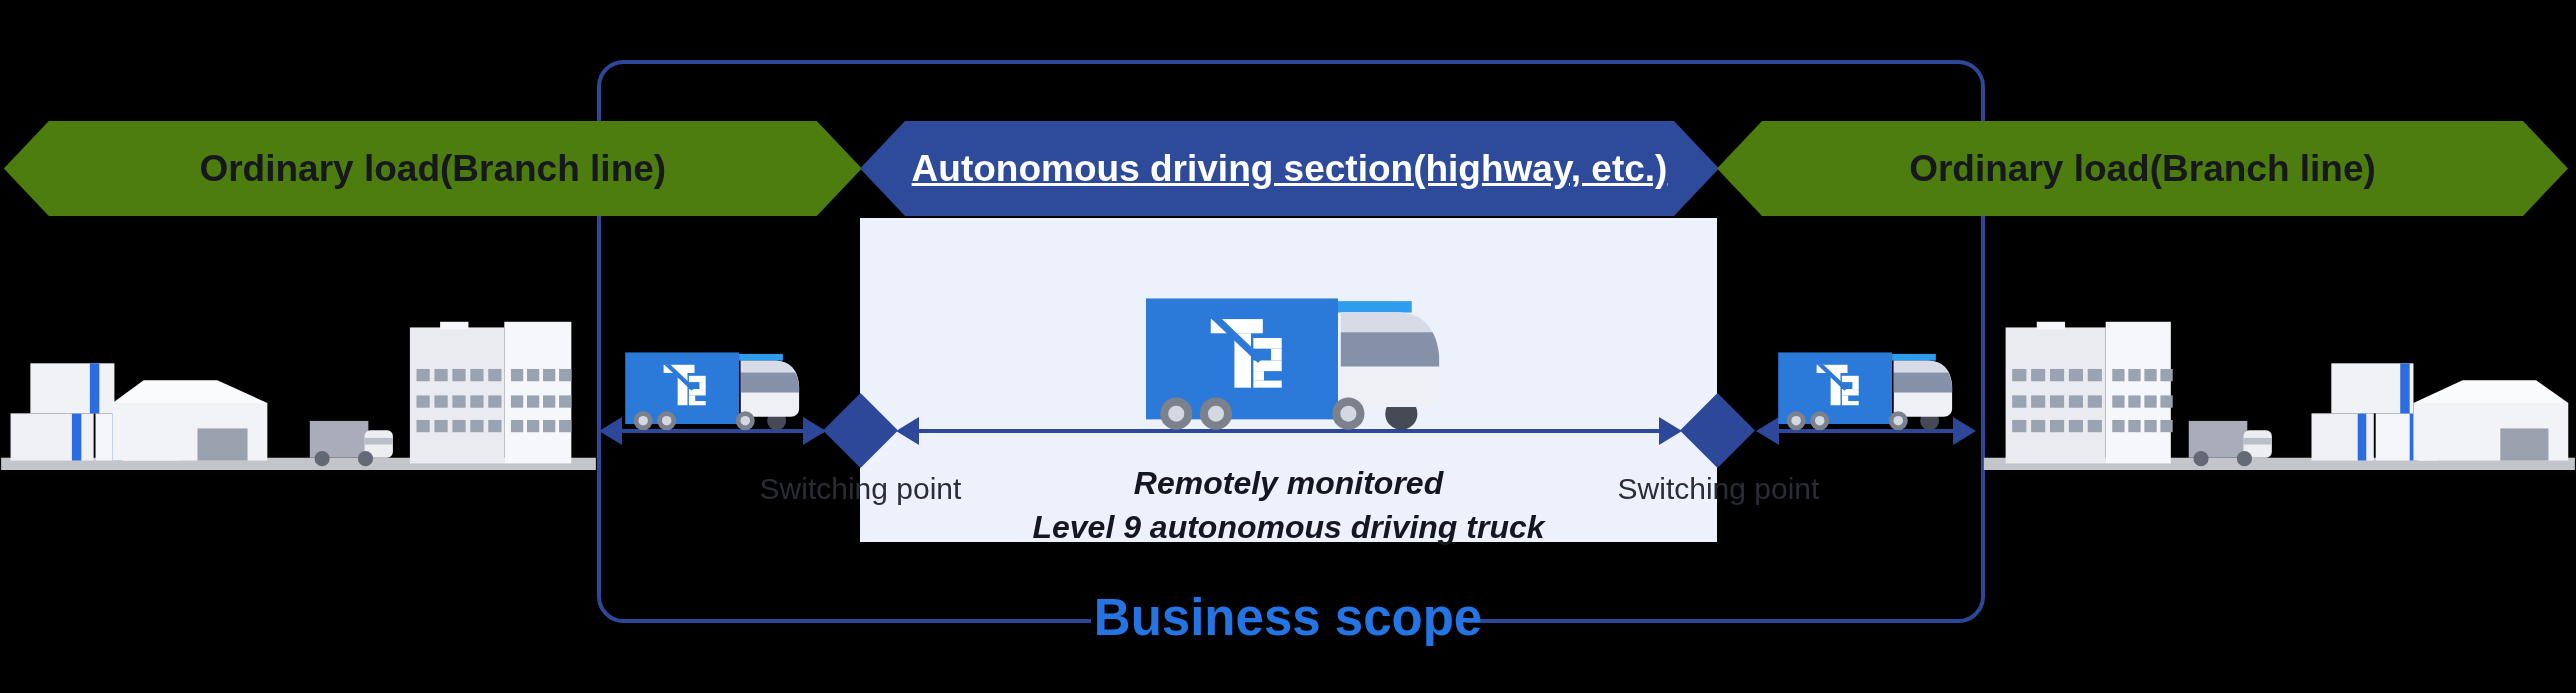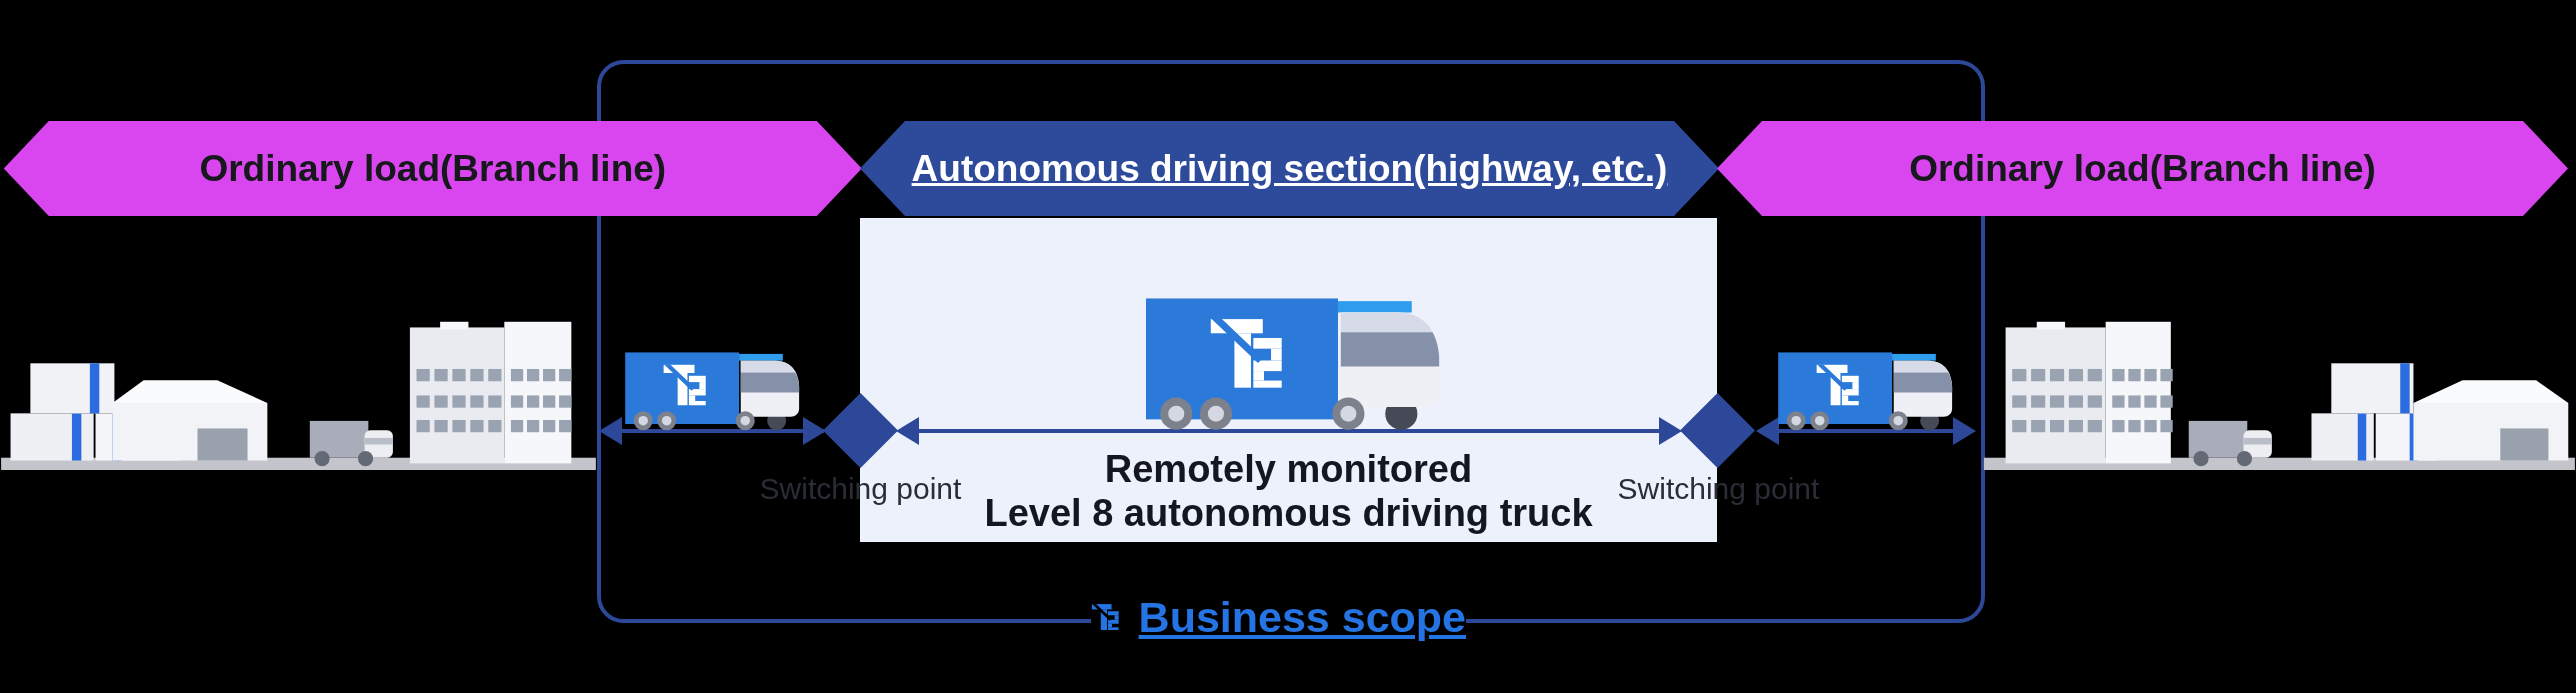--- a/index.html
+++ b/index.html
@@ -8,21 +8,21 @@
   .abs{position:absolute;}
 
   
   .scope-border{left:597px;top:60px;width:1380px;height:555px;
     border:4.7px solid #2d4898;border-radius:26.5px;z-index:1;}
 
   
   .banner{top:121px;height:95px;line-height:95px;text-align:center;
     font-weight:bold;font-size:37px;z-index:3;
     clip-path:polygon(0 50%,45px 0,calc(100% - 45px) 0,100% 50%,calc(100% - 45px) 100%,45px 100%);}
-  .banner-gray{background:#d946ef;color:#17181c;}
+  .banner-gray{background:#4d7c0f;color:#17181c;}
   .banner-blue{background:#2e4a9b;color:#ffffff;text-decoration:underline;}
   #banner-left{left:3.8px;width:858px;}
   #banner-center{left:860px;width:859px;}
   #banner-right{left:1717px;width:851px;}
 
   
   .panel{left:860px;top:218px;width:857px;height:324px;background:#edf1fb;z-index:2;}
 
   
   .h-line{top:429px;height:3.8px;background:#2d4898;z-index:4;}
@@ -31,31 +31,31 @@
   .a-left{border-right:23px solid #2d4898;}
   .a-right{border-left:23px solid #2d4898;}
   .diamond{top:404px;width:53px;height:53px;background:#2d4898;
     transform:rotate(45deg);z-index:5;}
 
   
   .truck-lg{left:1146px;top:298px;width:296px;height:133px;z-index:6;}
   .truck-sm{width:176px;height:79px;z-index:6;}
 
   
-  .caption{left:957px;top:447px;width:663px;text-align:center;z-index:7;
-    color:#14171f;font-weight:bold;font-size:38px;line-height:44px;}
+  .caption{left:957px;top:461px;width:663px;text-align:center;z-index:7;
+    color:#14171f;font-weight:bold;font-size:32px;line-height:44px;font-style:italic;}
   .switch-label{top:472px;width:379px;text-align:center;z-index:7;
     color:#2a2d36;font-size:30px;}
   #switch-left{left:671px;}
   #switch-right{left:1529px;}
 
   
   .footer-logo{left:1091px;top:576px;width:375px;height:83px;background:#000;
     display:flex;align-items:center;justify-content:center;gap:19px;z-index:8;}
-  .footer-label{color:#2474e4;font-weight:bold;font-size:43px;white-space:nowrap;text-decoration:underline;}
+  .footer-label{color:#2474e4;font-weight:bold;font-size:51px;white-space:nowrap;}
 
   .scene{top:318px;width:597px;height:152px;z-index:2;}
   #scene-left{left:0;}
   #scene-right{left:1979px;}
 </style>
 </head>
 <body>
 
 <svg width="0" height="0" style="position:absolute">
   <defs>
@@ -245,21 +245,21 @@
   </svg>
 <svg class="abs truck-sm" style="left:1778px;top:352px;" viewBox="0 0 186 83" width="176" height="79">
     <use href="#truck"></use>
   </svg>
 
 <div id="switch-left" class="abs switch-label">Switching point</div>
 <div id="switch-right" class="abs switch-label">Switching point</div>
 
 <div class="abs caption">
   <div>Remotely monitored</div>
-  <div>Level 8 autonomous driving truck</div>
+  <div>Level 9 autonomous driving truck</div>
 </div>
 
 <div class="abs footer-logo">
   <svg width="74" height="69" viewBox="0 0 64 60">
     <use href="#t2mark" color="#2474e4" style="--slash:#000"></use>
   </svg>
   <span class="footer-label">Business scope</span>
 </div>
 
 

